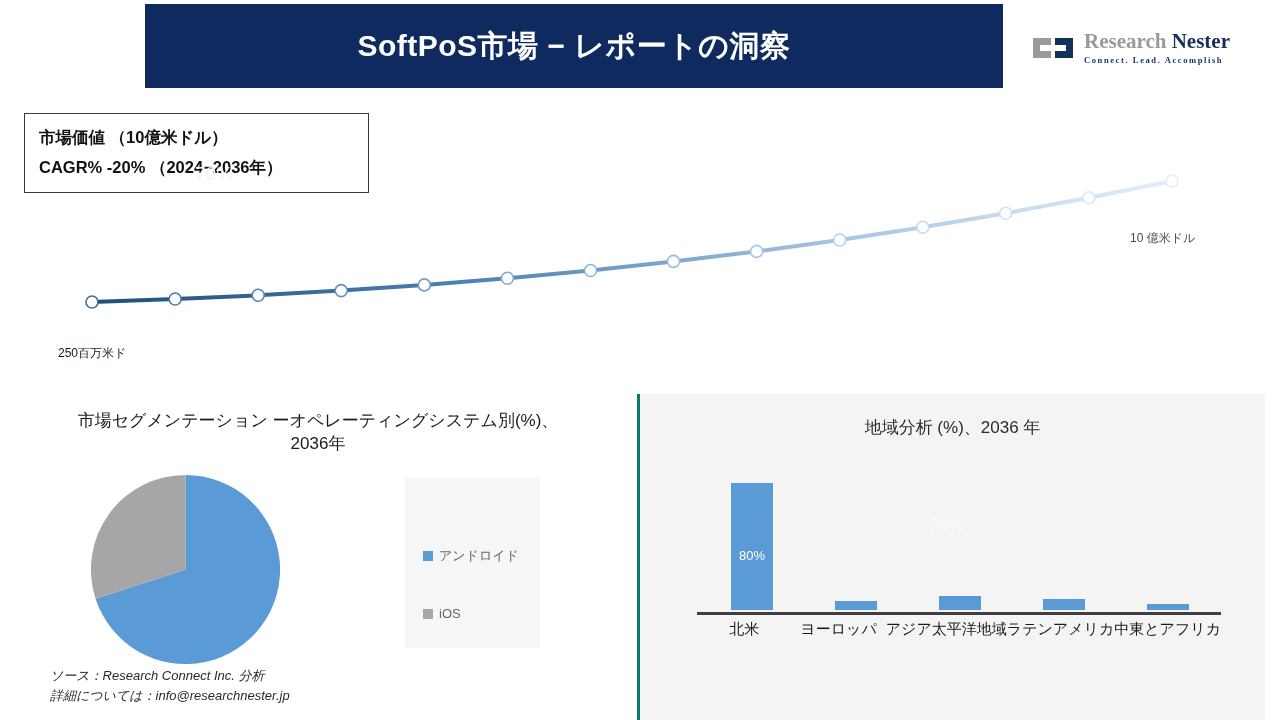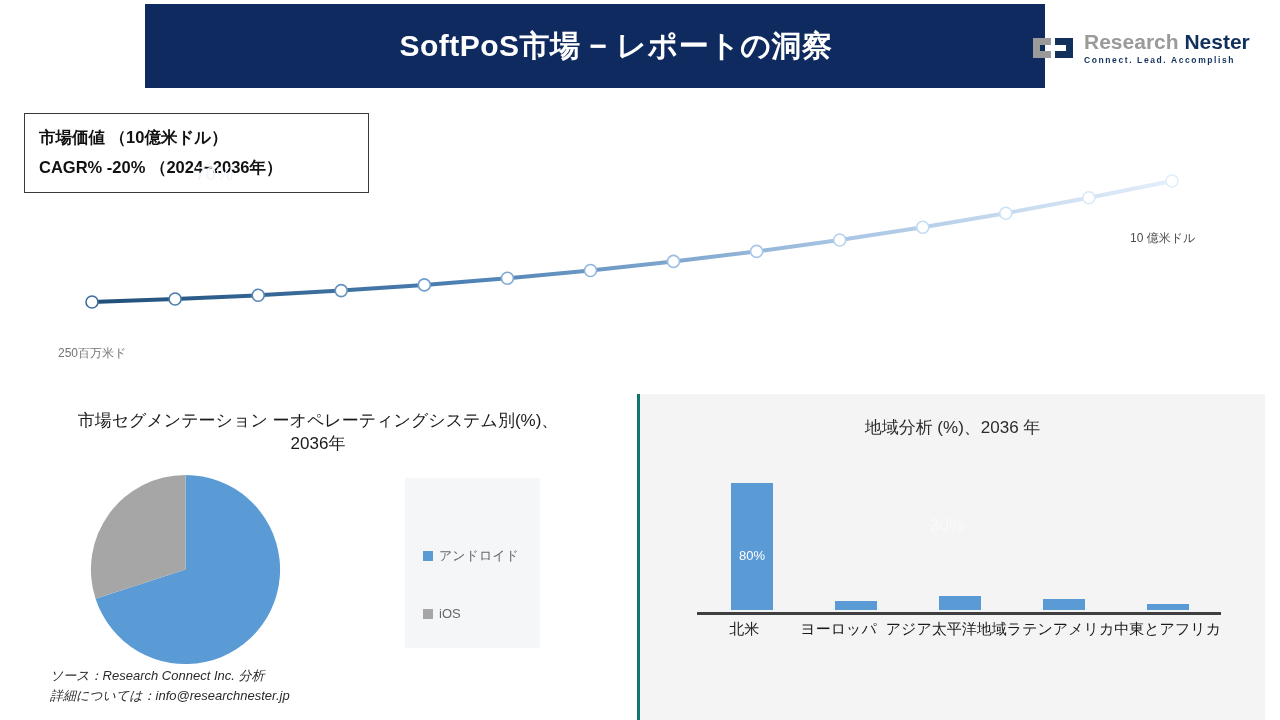--- a/index.html
+++ b/index.html
@@ -6,51 +6,51 @@
   body{
     width:1280px;height:720px;position:relative;overflow:hidden;
     background:#ffffff;
     font-family:"Liberation Sans","DejaVu Sans",sans-serif;
     color:#404040;
   }
   
   #header-banner{
     position:absolute;left:145px;top:4px;width:858px;height:84px;
     background:#0f2a5e;
-    display:flex;align-items:center;justify-content:center;padding-left:42px;
+    display:flex;align-items:center;justify-content:center;
   }
   #header-title{
     color:#ffffff;font-size:30px;font-weight:bold;letter-spacing:.5px;
     white-space:nowrap;
   }
   #logo-block{
     position:absolute;left:1030px;top:22px;width:235px;height:52px;
     display:flex;align-items:center;gap:8px;
   }
   #logo-mark{width:46px;height:30px;flex:0 0 auto;}
-  #logo-text-wrap{display:flex;flex-direction:column;line-height:1;}
+  #logo-text-wrap{display:flex;flex-direction:column;line-height:1;font-family:Liberation Serif, serif;}
   #logo-word{font-size:21px;font-weight:bold;white-space:nowrap;}
   #logo-word .w1{color:#9a9a9a;}
   #logo-word .w2{color:#12305c;}
   #logo-tagline{
     font-size:8.5px;font-weight:bold;color:#12305c;letter-spacing:1.6px;
     margin-top:4px;white-space:nowrap;
   }
   
   #callout-box{
     position:absolute;left:24px;top:113px;width:345px;height:80px;
     border:1px solid #3a3a3a;background:#fff;
     display:flex;flex-direction:column;justify-content:center;
     padding:0 14px;box-sizing:border-box;gap:8px;
   }
   .callout-line{font-size:16.5px;font-weight:bold;color:#111;white-space:nowrap;}
   
   #line-chart{position:absolute;left:0;top:100px;width:1280px;height:290px;}
   #axis-label-left{
-    position:absolute;left:58px;top:245px;font-size:12px;color:#737373;white-space:nowrap;
+    position:absolute;left:58px;top:245px;font-size:12px;color:#0f172a;white-space:nowrap;
   }
   #axis-label-right{
     position:absolute;left:1130px;top:130px;font-size:12px;color:#4a4a4a;white-space:nowrap;
   }
   #line-svg{position:absolute;left:0;top:0;width:1280px;height:290px;}
   #x-axis-labels{
     position:absolute;left:55px;top:358px;width:1170px;height:22px;display:flex;
   }
   #x-axis-labels .tick{
     flex:1 1 0;text-align:center;font-size:11.5px;color:#5a5a5a;white-space:nowrap;

